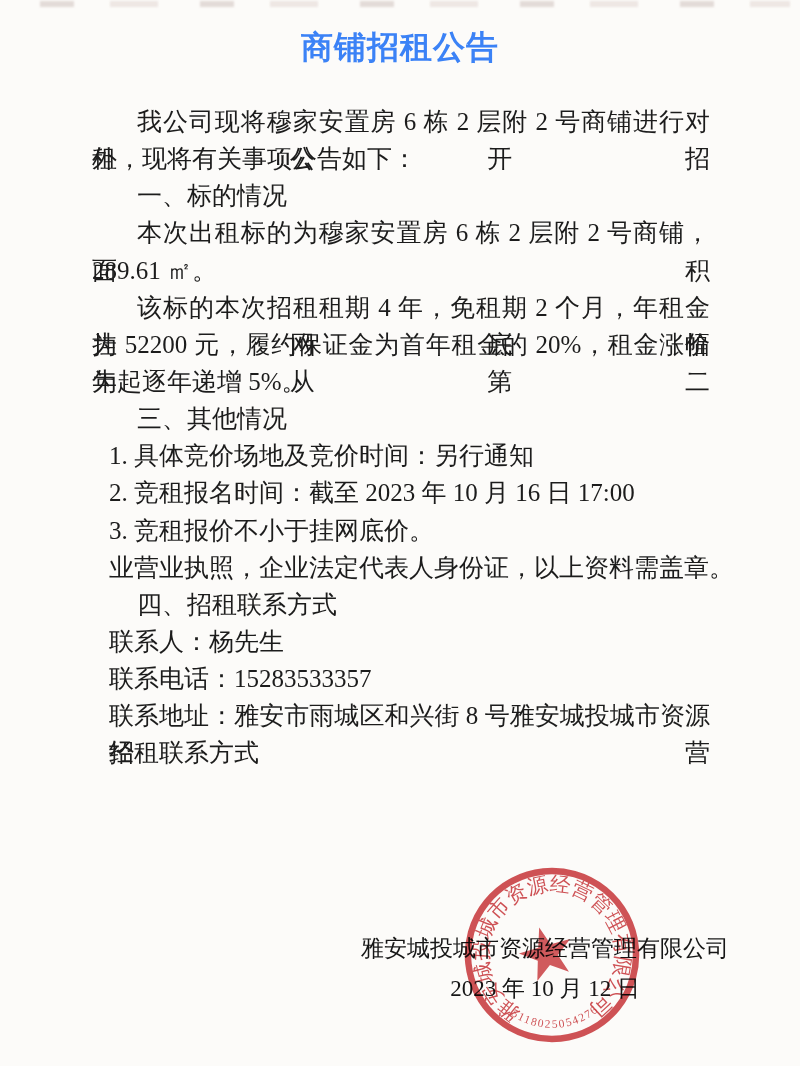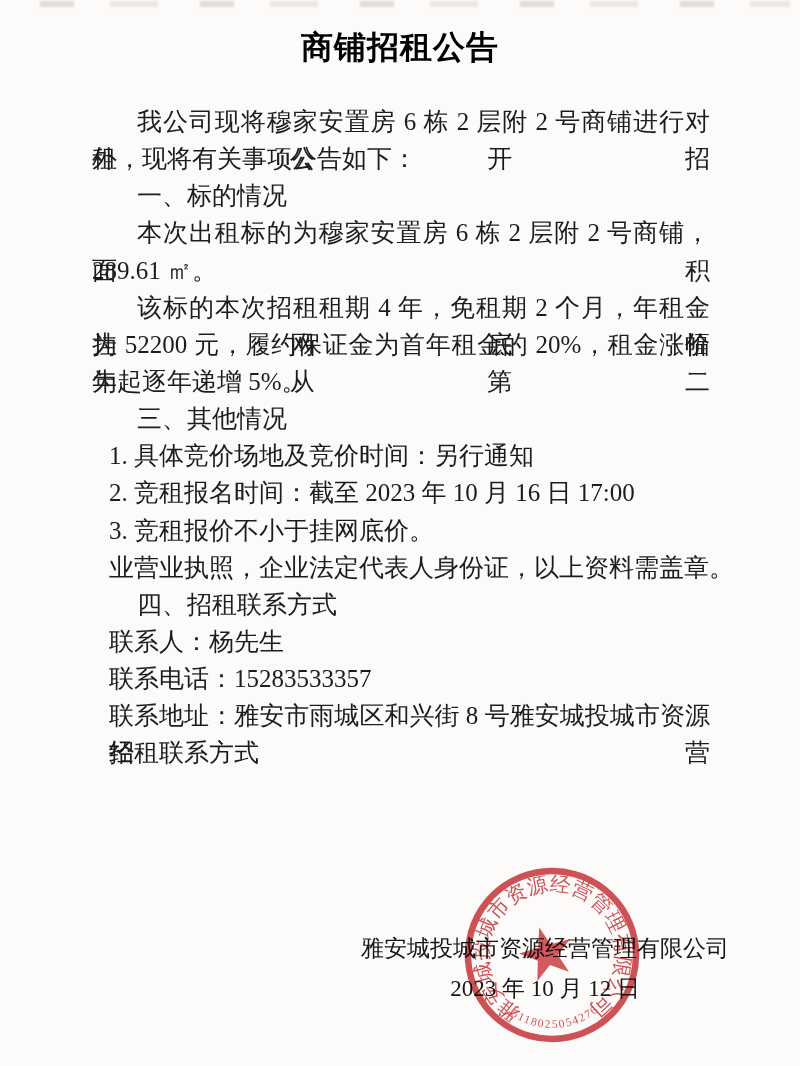--- a/index.html
+++ b/index.html
@@ -16,21 +16,21 @@
     position:absolute;top:1px;left:40px;right:10px;height:6px;
     background:repeating-linear-gradient(90deg,
       rgba(188,168,164,.38) 0 34px, rgba(255,255,255,0) 34px 70px,
       rgba(205,185,180,.30) 70px 118px, rgba(255,255,255,0) 118px 160px);
     filter:blur(1.2px);
   }
   .doc-title{
     position:absolute;top:24px;left:0;right:0;
     text-align:center;
     font-size:32px;line-height:46px;font-weight:bold;
-    letter-spacing:1px;color:#000000;font-family:Liberation Serif, serif;
+    letter-spacing:1px;color:#3b82f6;font-family:Liberation Serif, serif;
   }
   .doc-body{
     position:absolute;top:103px;left:92px;width:618px;
   }
   .ln{
     font-size:25px;line-height:37.15px;height:37.15px;
     white-space:nowrap;color:#1c1c1c;
   }
   
   .para-first-full,.para-mid-full,.list-full,.contact-full{

